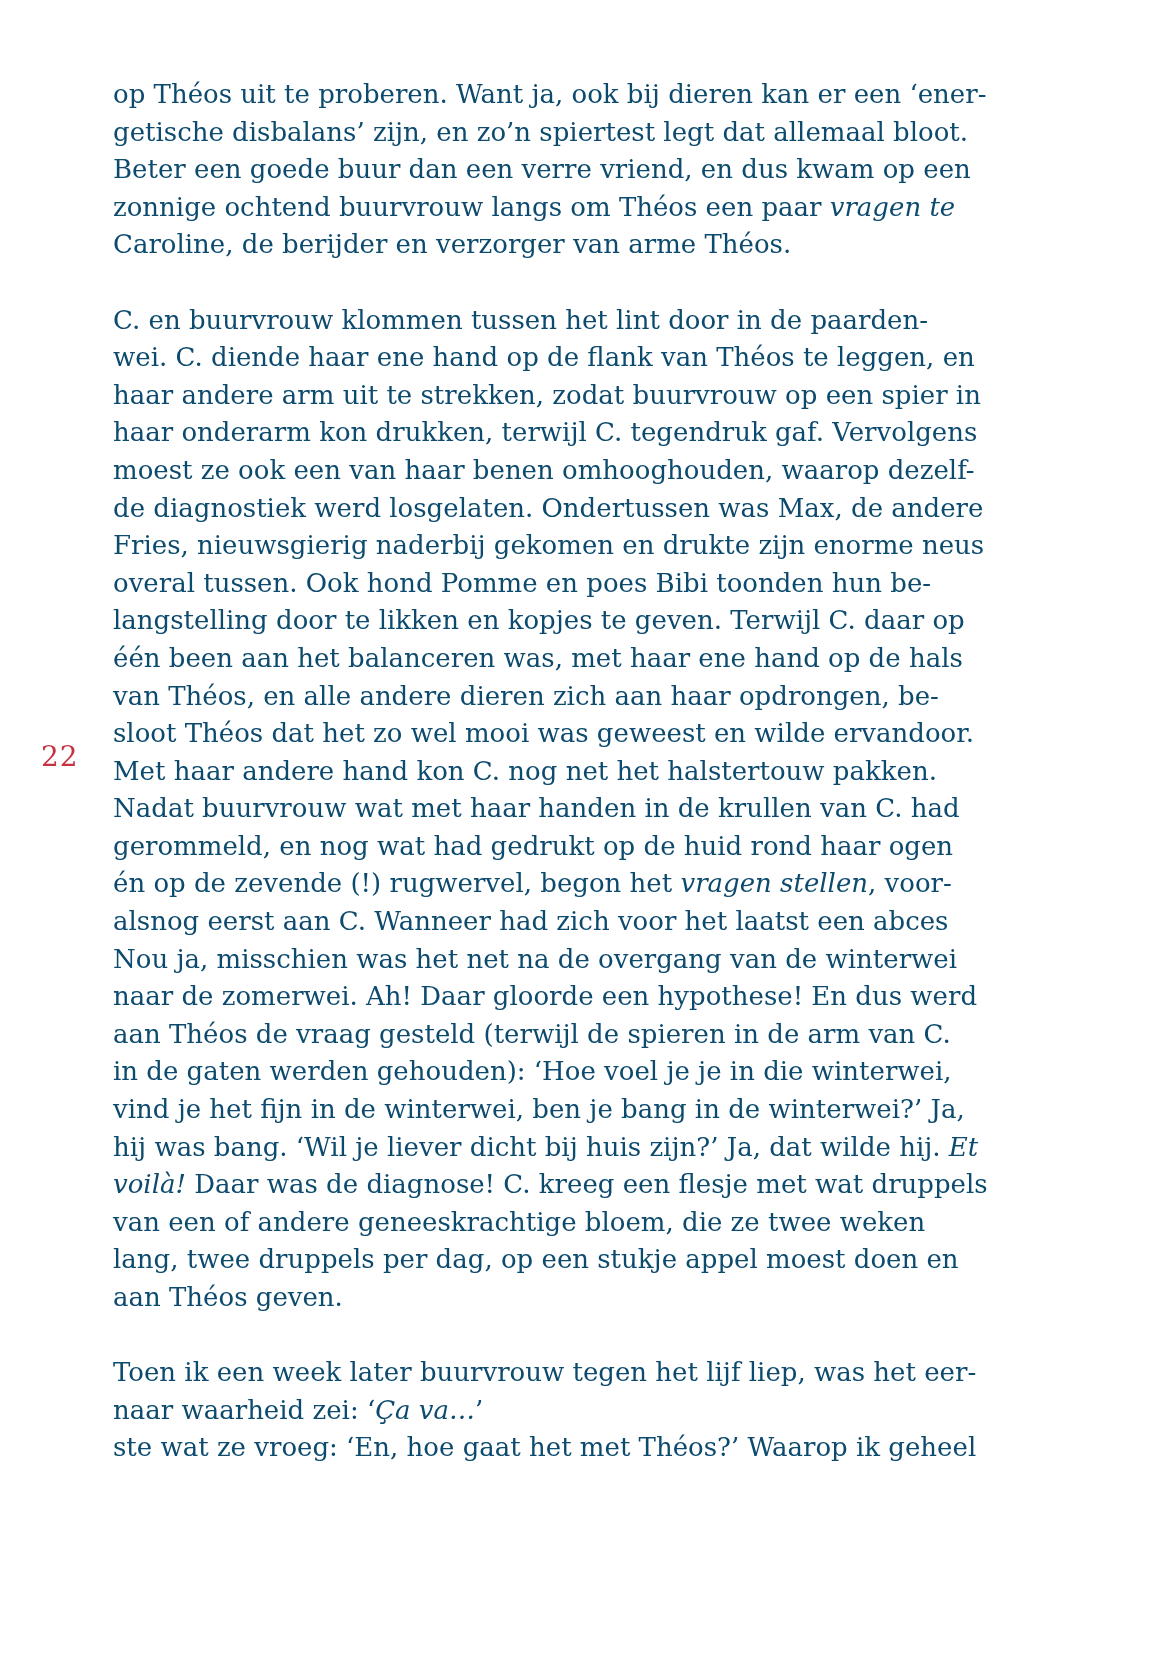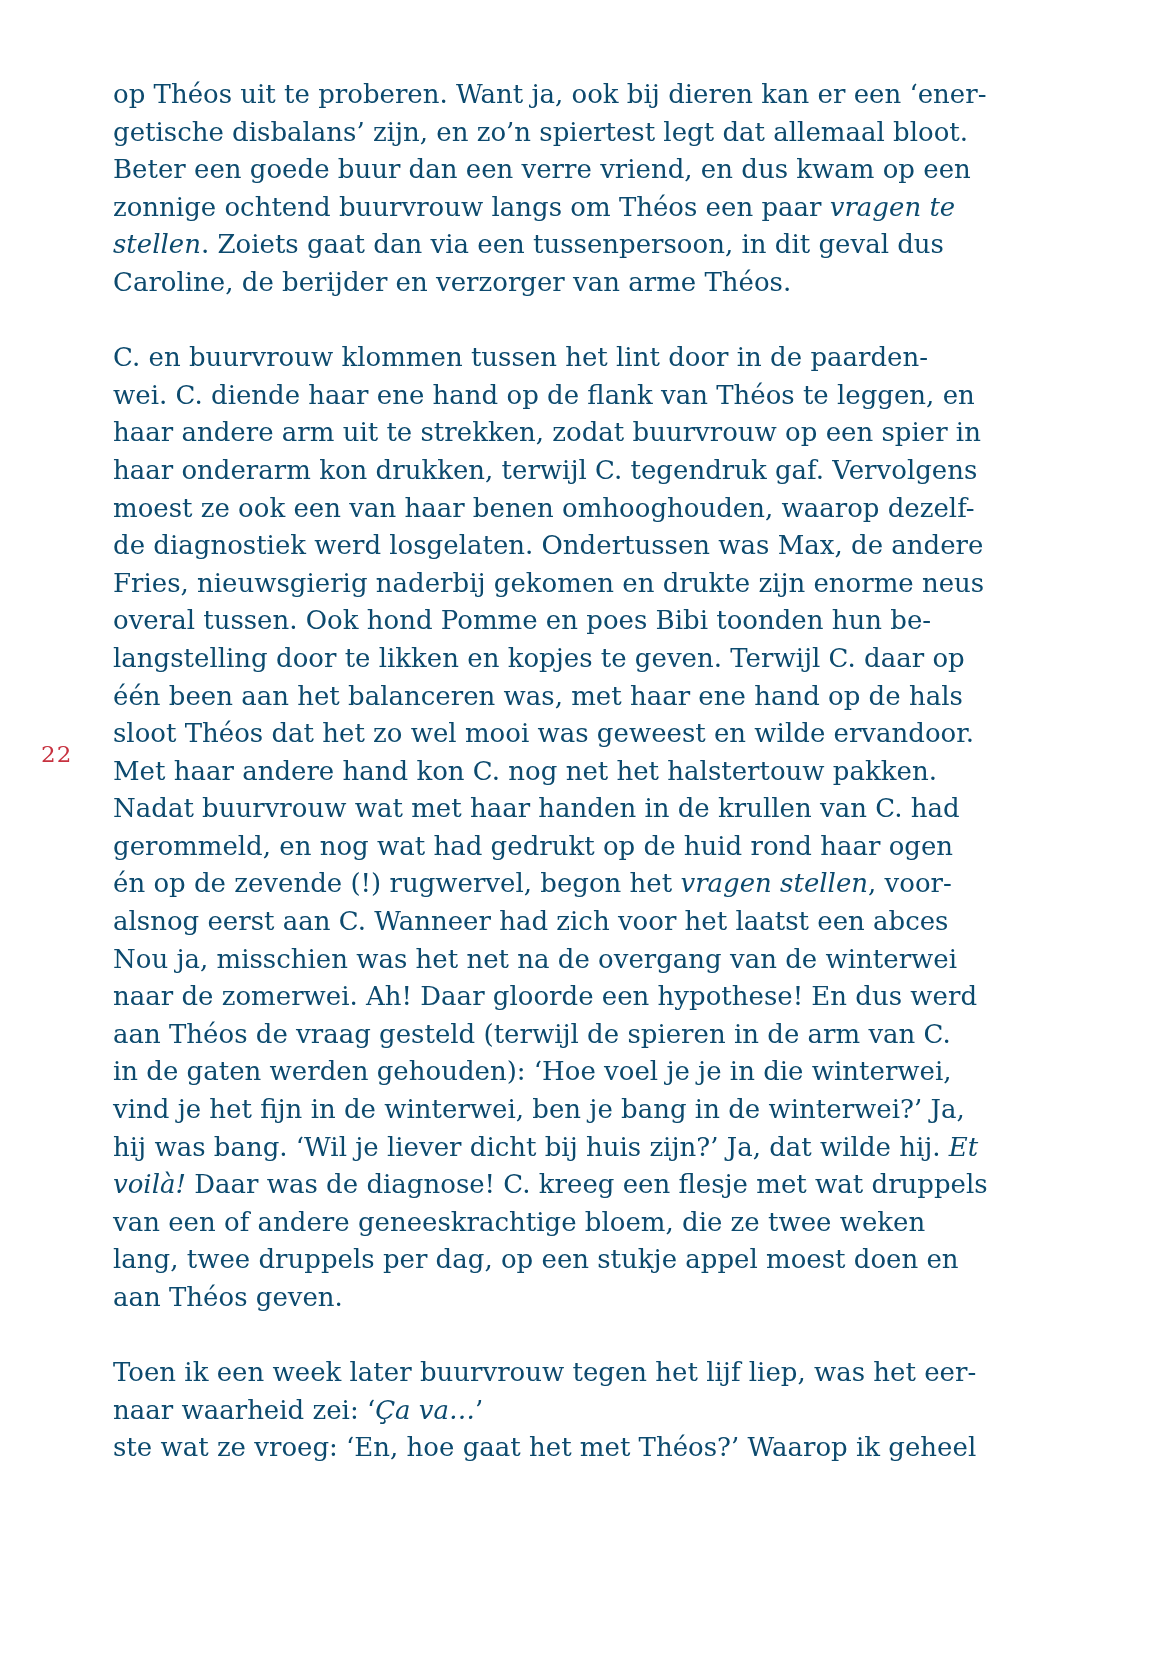--- a/index.html
+++ b/index.html
@@ -9,21 +9,21 @@
     width: 1166px;
     height: 1654px;
     background: #ffffff;
     overflow: hidden;
     font-family: "DejaVu Serif", "Liberation Serif", serif;
   }
   .page-number {
     position: absolute;
     left: 41px;
     top: 743px;
-    font-size: 23px;
+    font-size: 28px;
     line-height: 1;
     letter-spacing: 1px;
     color: #c73240;
     font-family: "DejaVu Serif", "Liberation Serif", serif;
   }
   .text-column {
     position: absolute;
     left: 113px;
     top: 76px;
     width: 900px;
@@ -46,34 +46,34 @@
 <body>
 
 <div class="page" style="background: rgb(255, 255, 255);">
   <div class="page-number" style="color: rgb(199, 50, 64);">22</div>
   <div class="text-column" id="text-column" style="color: #0c4a6e;">
       <p class="para">
         <span class="line"><span>op Théos uit te proberen. Want ja, ook bij dieren kan er een ‘ener-</span></span>
         <span class="line"><span>getische disbalans’ zijn, en zo’n spiertest legt dat allemaal bloot.</span></span>
         <span class="line"><span>Beter een goede buur dan een verre vriend, en dus kwam op een</span></span>
         <span class="line"><span>zonnige ochtend buurvrouw langs om Théos een paar </span><em>vragen te</em></span>
-        <span class="line"><em>stellen</em><span>. Zoiets gaat dan via een tussenpersoon, in dit geval dus</span></span>
         <span class="line"><span>Caroline, de berijder en verzorger van arme Théos.</span></span>
       </p>
       <p class="para">
         <span class="line"><span>C. en buurvrouw klommen tussen het lint door in de paarden-</span></span>
         <span class="line"><span>wei. C. diende haar ene hand op de flank van Théos te leggen, en</span></span>
         <span class="line"><span>haar andere arm uit te strekken, zodat buurvrouw op een spier in</span></span>
         <span class="line"><span>haar onderarm kon drukken, terwijl C. tegendruk gaf. Vervolgens</span></span>
         <span class="line"><span>moest ze ook een van haar benen omhooghouden, waarop dezelf-</span></span>
         <span class="line"><span>de diagnostiek werd losgelaten. Ondertussen was Max, de andere</span></span>
         <span class="line"><span>Fries, nieuwsgierig naderbij gekomen en drukte zijn enorme neus</span></span>
         <span class="line"><span>overal tussen. Ook hond Pomme en poes Bibi toonden hun be-</span></span>
         <span class="line"><span>langstelling door te likken en kopjes te geven. Terwijl C. daar op</span></span>
         <span class="line"><span>één been aan het balanceren was, met haar ene hand op de hals</span></span>
+        <span class="line"><span>van Théos, en alle andere dieren zich aan haar opdrongen, be-</span></span>
         <span class="line"><span>sloot Théos dat het zo wel mooi was geweest en wilde ervandoor.</span></span>
         <span class="line"><span>Met haar andere hand kon C. nog net het halstertouw pakken.</span></span>
         <span class="line"><span>Nadat buurvrouw wat met haar handen in de krullen van C. had</span></span>
         <span class="line"><span>gerommeld, en nog wat had gedrukt op de huid rond haar ogen</span></span>
         <span class="line"><span>én op de zevende (!) rugwervel, begon het </span><em>vragen stellen</em><span>, voor-</span></span>
         <span class="line"><span>alsnog eerst aan C. Wanneer had zich voor het laatst een abces</span></span>
         <span class="line"><span>Nou ja, misschien was het net na de overgang van de winterwei</span></span>
         <span class="line"><span>naar de zomerwei. Ah! Daar gloorde een hypothese! En dus werd</span></span>
         <span class="line"><span>aan Théos de vraag gesteld (terwijl de spieren in de arm van C.</span></span>
         <span class="line"><span>in de gaten werden gehouden): ‘Hoe voel je je in die winterwei,</span></span>

